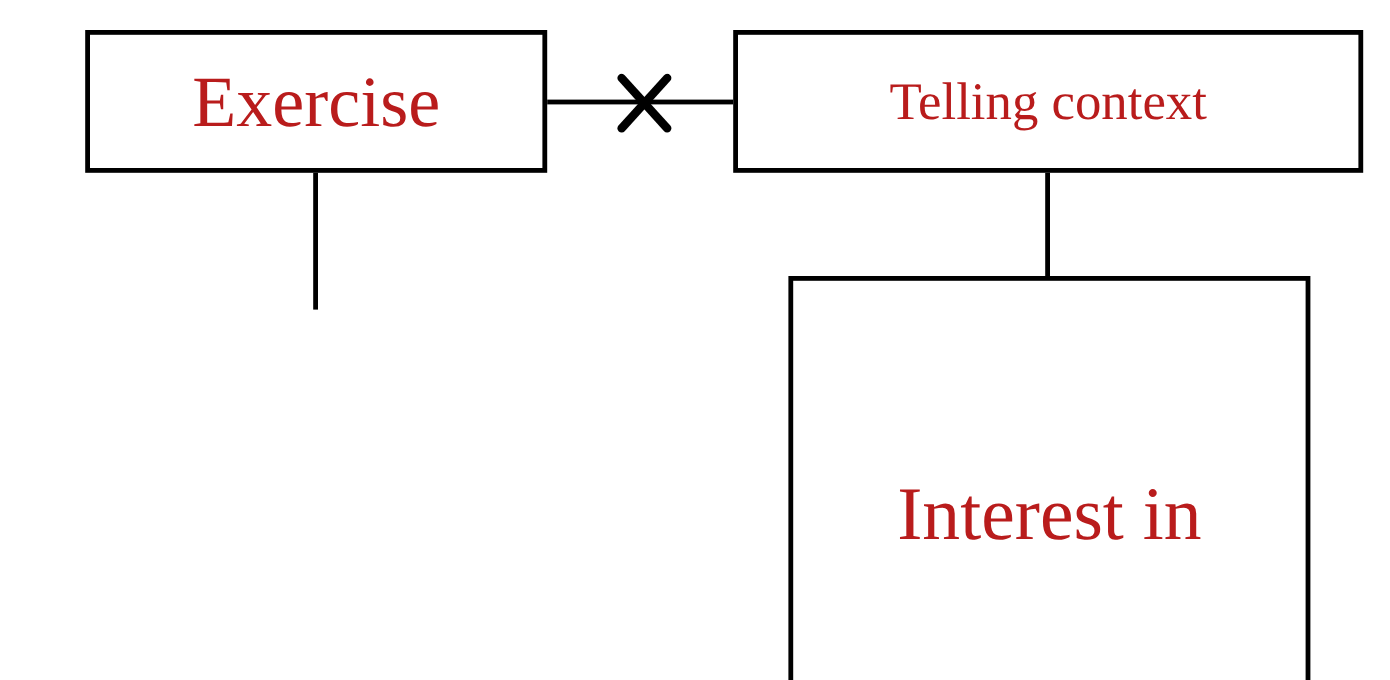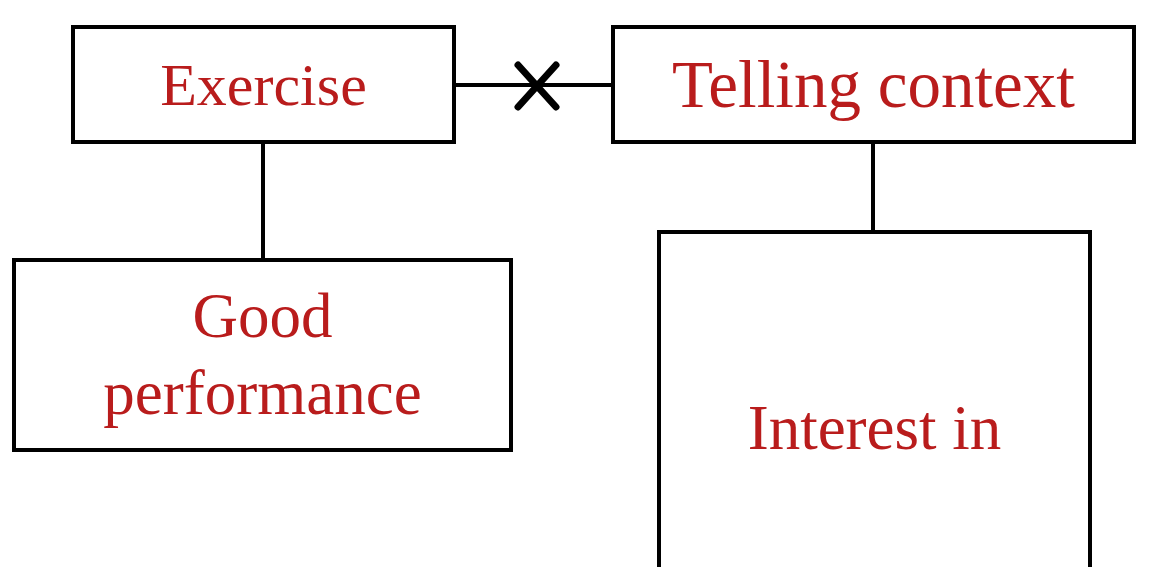--- a/index.html
+++ b/index.html
@@ -33,21 +33,21 @@
   
   .node-exercise {
     left: 71px; top: 25px;
     width: 385px; height: 119px;
     font-size: 60px;
     line-height: 1.0;
   }
   .node-telling-context {
     left: 611px; top: 25px;
     width: 525px; height: 119px;
-    font-size: 67px;
+    font-size: 44px;
     line-height: 1.0;
   }
   
   .node-good-performance {
     left: 12px; top: 258px;
     width: 501px; height: 194px;
     font-size: 63px;
     line-height: 1.22;
   }
   .node-interest {
@@ -85,24 +85,20 @@
 <div class="diagram">
 
   <div class="node node-exercise">
     <div class="node-line">Exercise</div>
   </div>
 
   <div class="node node-telling-context">
     <div class="node-line">Telling context</div>
   </div>
 
-  <div class="node node-good-performance">
-    <div class="node-line">Good</div>
-    <div class="node-line">performance</div>
-  </div>
 
   <div class="node node-interest">
     <div class="node-line">Interest in</div>
   </div>
 
   <div class="connector edge-h"></div>
 
   <svg class="x-marker" viewBox="0 0 50 50" aria-hidden="true">
     <line x1="6" y1="4" x2="44" y2="46" stroke="#000000" stroke-width="7" stroke-linecap="round"></line>
     <line x1="44" y1="4" x2="6" y2="46" stroke="#000000" stroke-width="7" stroke-linecap="round"></line>

